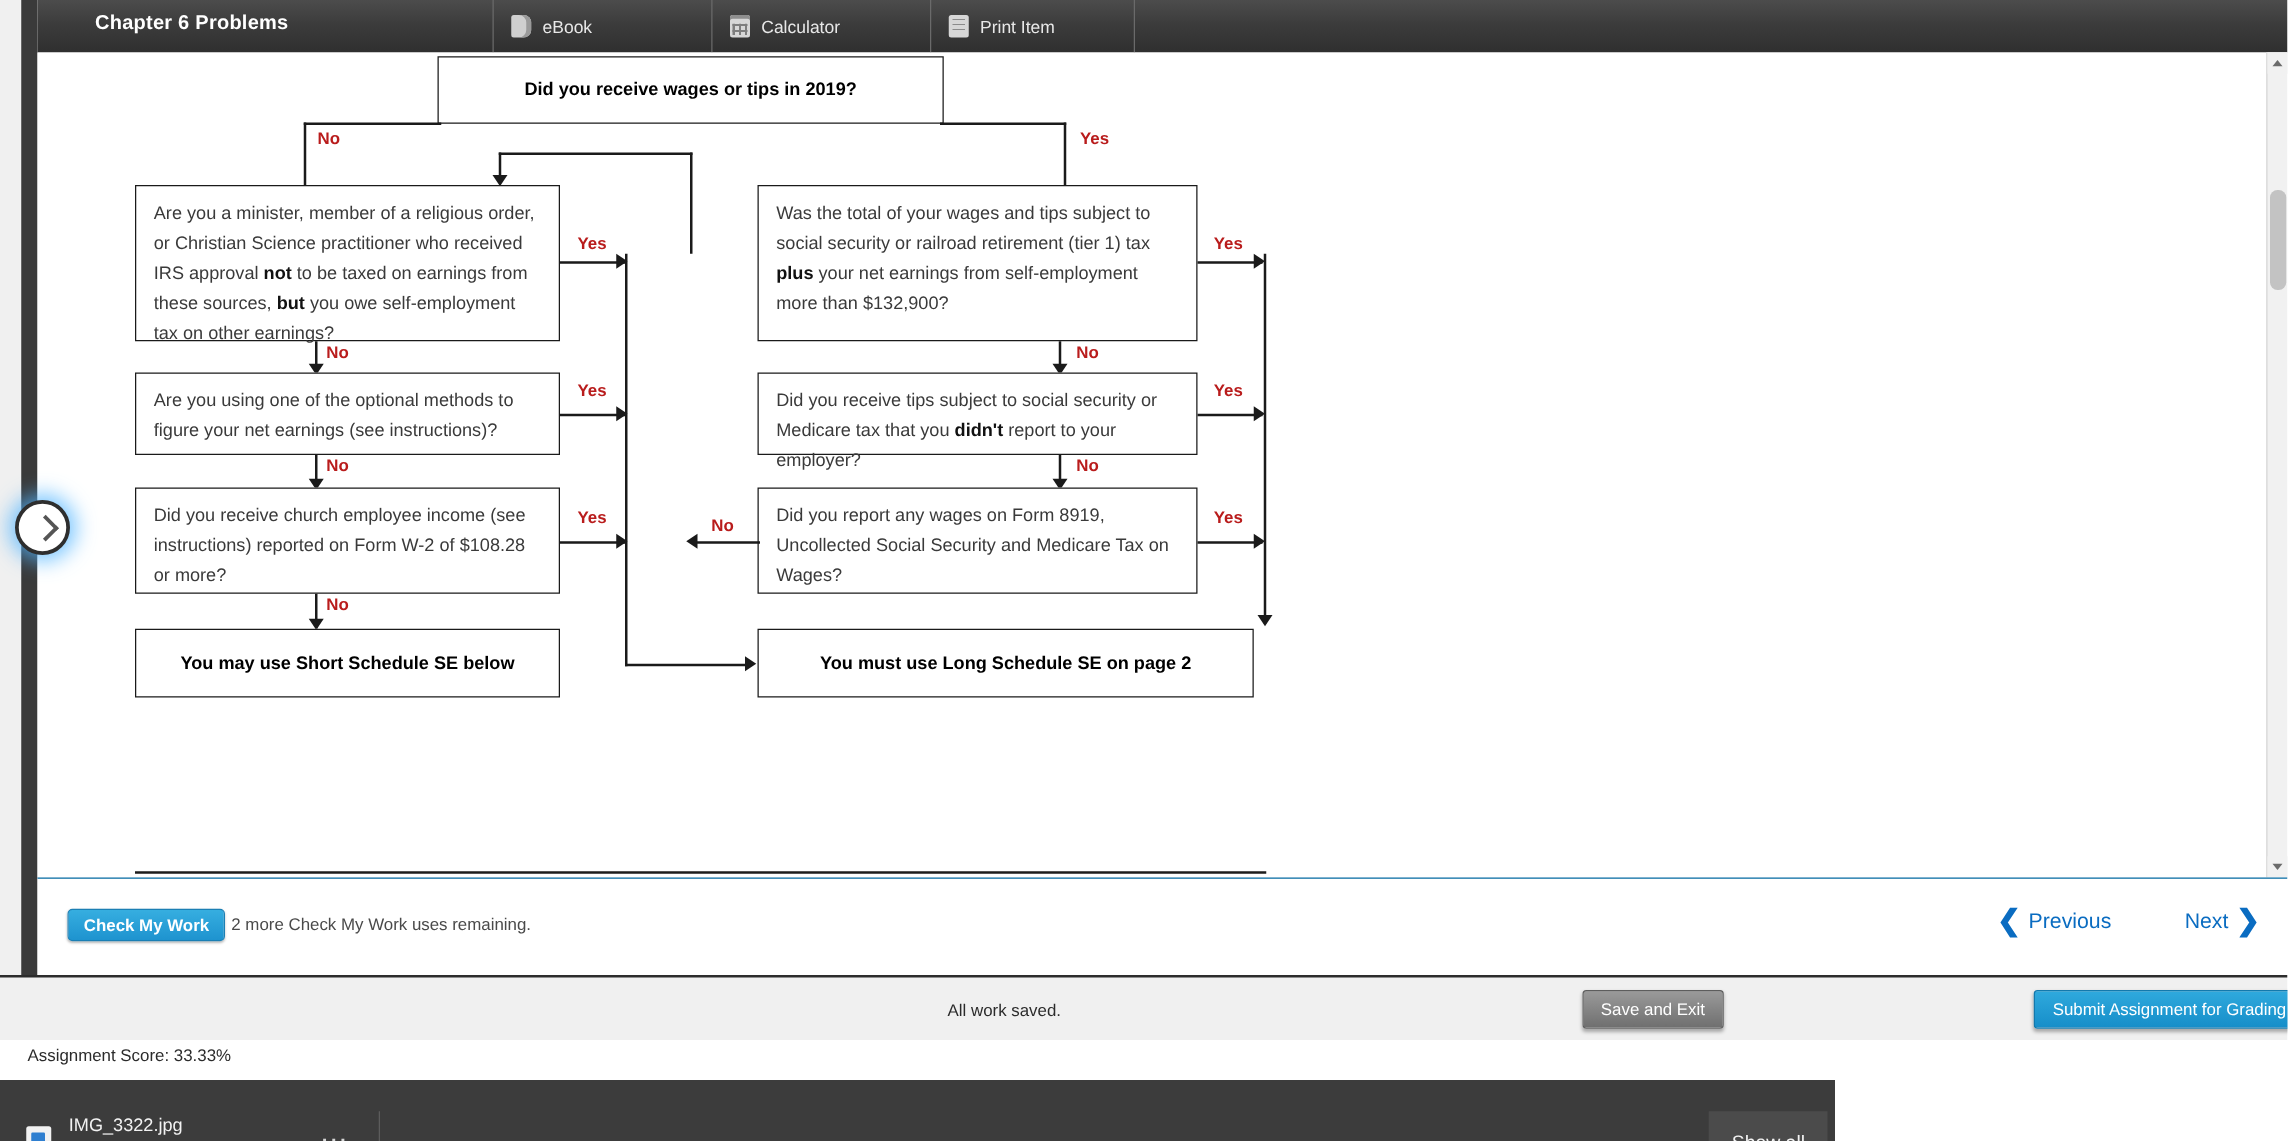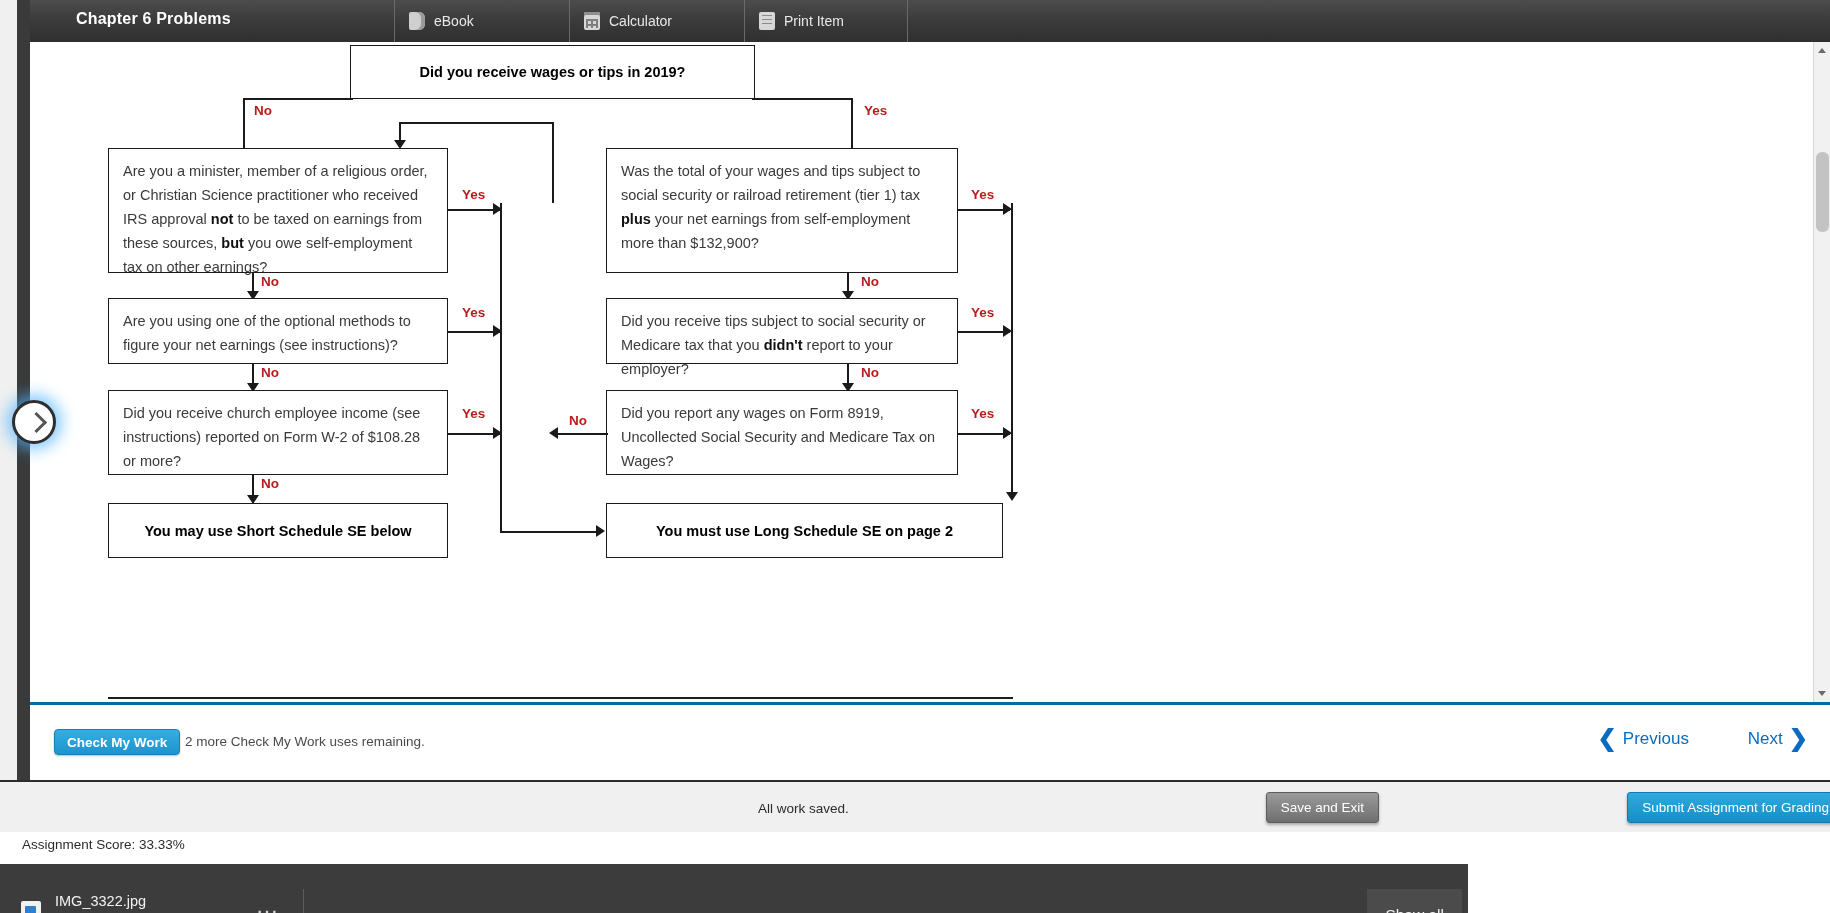--- a/index.html
+++ b/index.html
@@ -128,21 +128,21 @@
   .arr.right { border-top:6px solid transparent; border-bottom:6px solid transparent; border-left:9px solid #1a1a1a; }
   .arr.left  { border-top:6px solid transparent; border-bottom:6px solid transparent; border-right:9px solid #1a1a1a; }
 
   .section-rule {
     position:absolute; left:78px; top:655px; width:905px; height:2px; background:#1d1d1d;
   }
 
   
   .cmw-bar {
     position:absolute; left:30px; top:702px; width:1800px; height:78px;
-    background:#ffffff; border-top:3px solid #0369a1;
+    background:#ffffff; border-top:1px solid #0369a1;
   }
   .cmw-btn {
     position:absolute; left:24px; top:24px; height:26px; padding:0 12px;
     background: linear-gradient(to bottom, #36aee0 0%, #1e93cf 100%);
     border:1px solid #1b7fb4; border-radius:4px;
     color:#fff; font-size:13.5px; font-weight:bold;
     display:flex; align-items:center; cursor:pointer;
     box-shadow: 0 1px 2px rgba(0,0,0,.28);
   }
   .cmw-note {

